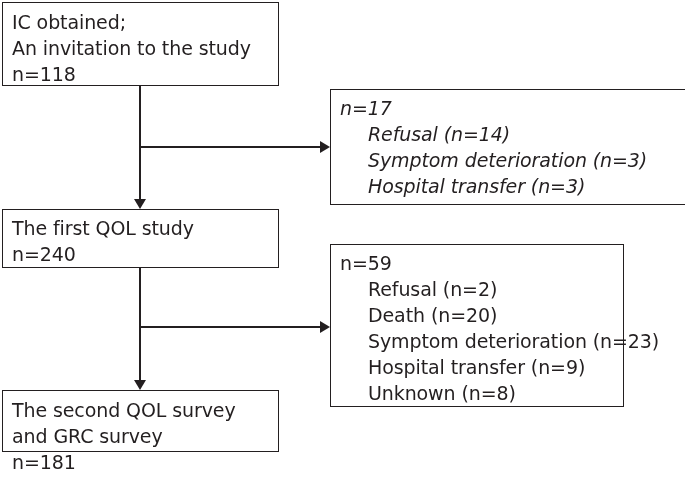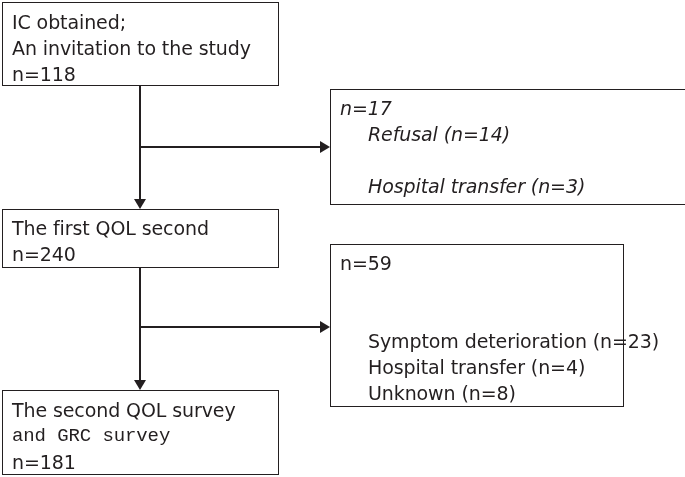--- a/index.html
+++ b/index.html
@@ -32,21 +32,21 @@
     color: #231f20;
     letter-spacing: -0.1px;
   }
   .node .line.indent {
     left: 37px;
   }
 
   
   #box-ic        { left: 2px;   top: 2px;   width: 277px; height: 84px; text-align: center; }
   #box-first     { left: 2px;   top: 209px; width: 277px; height: 59px; }
-  #box-second    { left: 2px;   top: 390px; width: 277px; height: 85px; padding-left: 8px; }
+  #box-second    { left: 2px;   top: 390px; width: 277px; height: 62px; padding-left: 8px; }
   #box-drop1     { left: 330px; top: 89px;  width: 372px; height: 116px; font-style: italic; }
   #box-drop2     { left: 330px; top: 244px; width: 294px; height: 163px; }
 
   
   .vline {
     position: absolute;
     width: 2px;
     background: #231f20;
   }
   .hline {
@@ -77,40 +77,43 @@
 
 <div id="canvas">
 
   <div class="node" id="box-ic">
     <div class="line" style="top:10px;">IC obtained;</div>
     <div class="line" style="top:36px;">An invitation to the study</div>
     <div class="line" style="top:62px;">n=118</div>
   </div>
 
   <div class="node" id="box-first">
-    <div class="line" style="top:9px;">The first QOL second</div>
+    <div class="line" style="top:9px;">The first QOL study</div>
     <div class="line" style="top:35px;">n=240</div>
   </div>
 
   <div class="node" id="box-second">
     <div class="line" style="top:10px;">The second QOL survey</div>
-    <div class="line" style="top:36px;font-family:Liberation Mono, monospace;">and GRC survey</div>
+    <div class="line" style="top:36px;">and GRC survey</div>
     <div class="line" style="top:62px;">n=181</div>
   </div>
 
   <div class="node" id="box-drop1">
     <div class="line" style="top:9px;">n=17</div>
     <div class="line indent" style="top:35px;">Refusal (n=14)</div>
+    <div class="line indent" style="top:61px;">Symptom deterioration (n=3)</div>
     <div class="line indent" style="top:87px;">Hospital transfer (n=3)</div>
   </div>
 
   <div class="node" id="box-drop2">
     <div class="line" style="top:9px;">n=59</div>
+    <div class="line indent" style="top:35px;">Refusal (n=2)</div>
+    <div class="line indent" style="top:61px;">Death (n=20)</div>
     <div class="line indent" style="top:87px;">Symptom deterioration (n=23)</div>
-    <div class="line indent" style="top:113px;">Hospital transfer (n=4)</div>
+    <div class="line indent" style="top:113px;">Hospital transfer (n=9)</div>
     <div class="line indent" style="top:139px;text-align:right;">Unknown (n=8)</div>
   </div>
 
   <div class="vline" style="left:139px; top:86px;  height:113px;"></div>
   <div class="arrow-down" style="left:134px; top:199px;"></div>
 
   <div class="hline" style="left:140px; top:146px; width:180px;"></div>
   <div class="arrow-right" style="left:320px; top:141px;"></div>
 
   <div class="vline" style="left:139px; top:268px; height:112px;"></div>

